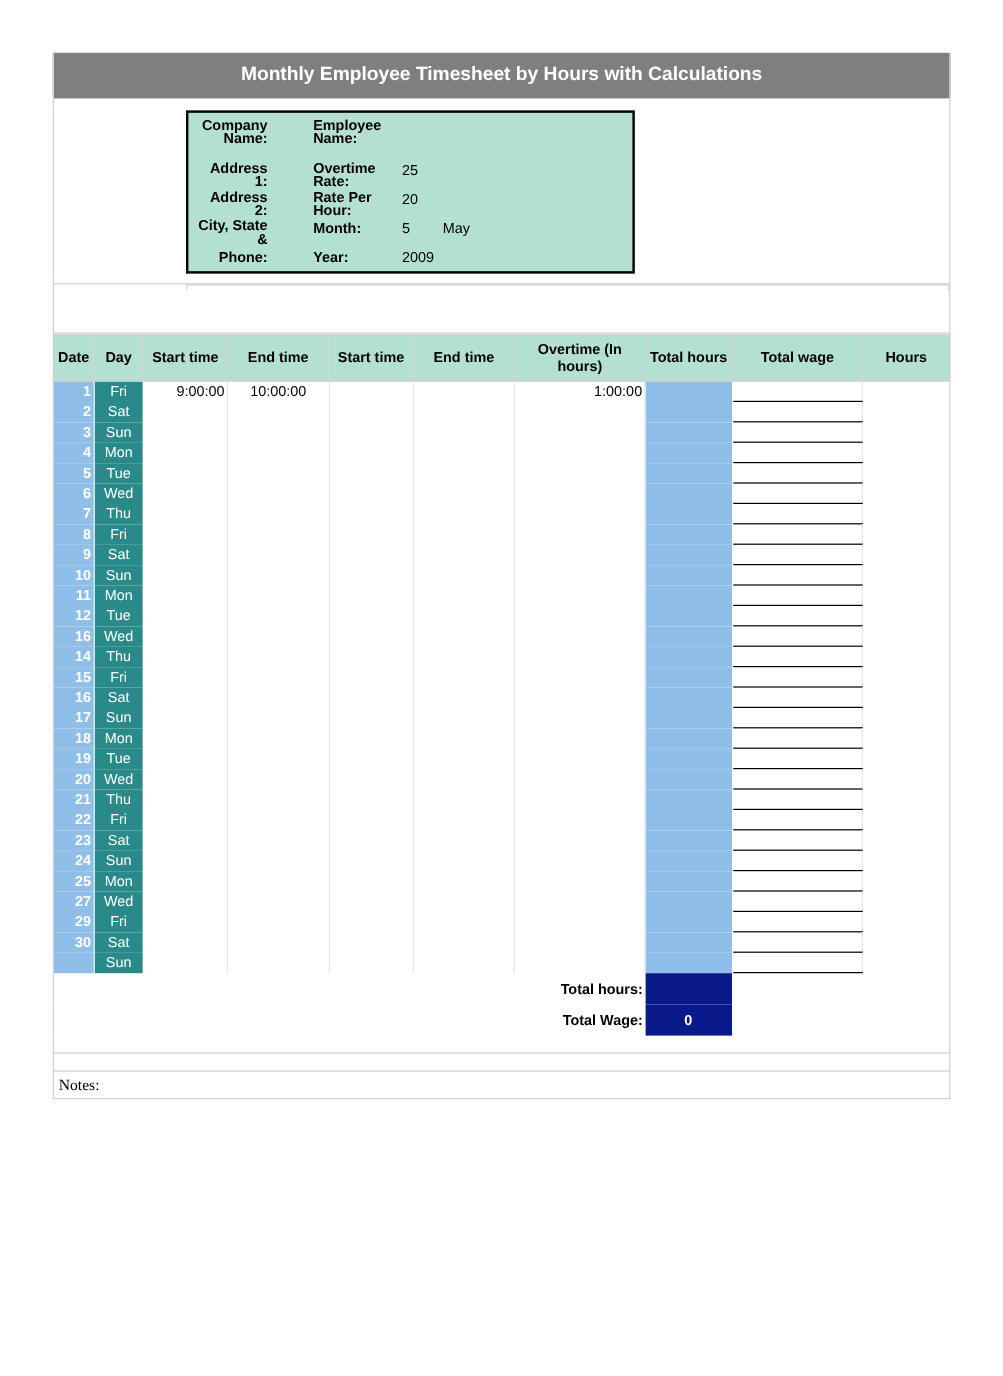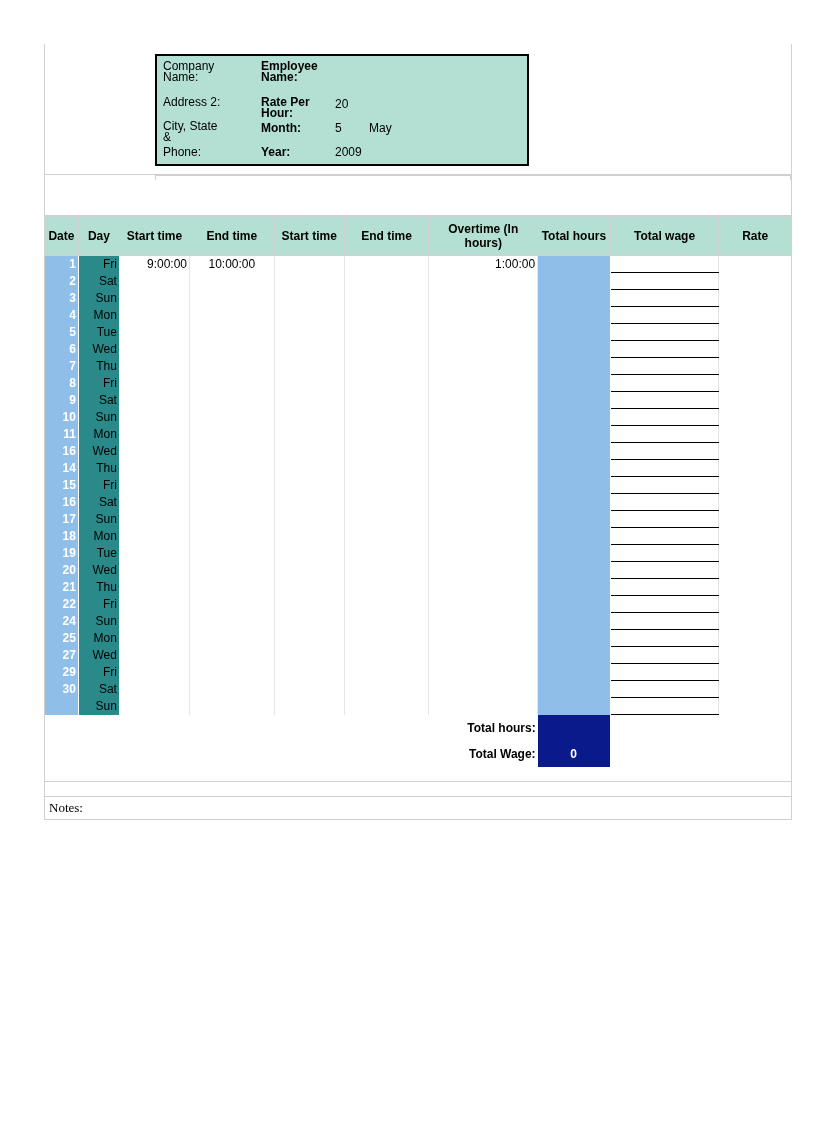--- a/index.html
+++ b/index.html
@@ -46,21 +46,22 @@
     width: 100%;
     border-collapse: collapse;
   }
   .info-block td {
     vertical-align: top;
     padding: 1px 2px;
     font-size: 12px;
     color: #000;
   }
   .info-block td.lbl {
-    font-weight: normal;
+    text-align: right;
+    font-weight: bold;
     width: 60px;
   }
   .info-block td.val {
     text-align: left;
     width: 30px;
   }
   .info-block td.lbl2 {
     text-align: left;
     font-weight: bold;
     width: 70px;
@@ -112,22 +113,22 @@
   .c-date {
     background: #8fbfe8;
     color: #fff;
     font-weight: bold;
     text-align: right;
     width: 28px;
     border-right: 1px solid #fff !important;
   }
   .c-day {
     background: #2a8a8a;
-    color: #000000;
-    text-align: right;
+    color: #ffffff;
+    text-align: center;
     width: 34px;
     border-right: 1px solid #fff !important;
   }
   .c-start1 { width: 58px; text-align: right; }
   .c-end1   { width: 70px; text-align: center; }
   .c-start2 { width: 58px; }
   .c-end2   { width: 70px; }
   .c-ot     { width: 90px; text-align: right; }
   .c-th     {
     width: 60px;
@@ -170,36 +171,46 @@
     border-left: 1px solid #d0d0d0;
     border-right: 1px solid #d0d0d0;
     height:4px;
     margin-left:110px;
   }
 </style>
 </head>
 <body>
 
 <div class="page">
+  <div class="title-bar">
+    <span>Monthly Employee Timesheet by Hours with Calculations</span>
+  </div>
   <div class="title-gap"></div>
 
   <div class="info-block-wrap">
     <div class="info-block">
       <table>
         <tbody>
             <tr>
           <td class="lbl" style="line-height:11px">Company Name:</td>
           <td class="val"></td>
           <td class="lbl2" style="line-height:11px">Employee Name:</td>
           <td class="val"></td>
           <td></td>
         </tr>
         <tr>
               <td colspan="5" style="height:10px"></td>
             </tr>
+        <tr>
+          <td class="lbl" style="line-height:11px">Address 1:</td>
+          <td class="val"></td>
+          <td class="lbl2" style="line-height:11px">Overtime Rate:</td>
+          <td class="val">25</td>
+          <td></td>
+        </tr>
         <tr>
           <td class="lbl" style="line-height:11px">Address 2:</td>
           <td class="val"></td>
           <td class="lbl2" style="line-height:11px">Rate Per Hour:</td>
           <td class="val">20</td>
           <td></td>
         </tr>
         <tr>
           <td class="lbl" style="line-height:11px">City, State &amp;</td>
           <td class="val"></td>
@@ -241,21 +252,21 @@
       <tr>
         <th>Date</th>
         <th>Day</th>
         <th>Start time</th>
         <th>End time</th>
         <th>Start time</th>
         <th>End time</th>
         <th>Overtime (In hours)</th>
         <th>Total hours</th>
         <th>Total wage</th>
-        <th>Rate</th>
+        <th>Hours</th>
       </tr>
     </thead>
     <tbody id="ts-body">
         <tr>
           <td class="c-date">1</td>
           <td class="c-day">Fri</td>
           <td class="c-start1">9:00:00</td>
           <td class="c-end1">10:00:00</td>
           <td class="c-start2"></td>
           <td class="c-end2"></td>
@@ -378,20 +389,32 @@
           <td class="c-start1"></td>
           <td class="c-end1"></td>
           <td class="c-start2"></td>
           <td class="c-end2"></td>
           <td class="c-ot"></td>
           <td class="c-th"></td>
           <td class="c-wage"></td>
           <td class="c-notes"></td>
         </tr>
         <tr>
+          <td class="c-date">12</td>
+          <td class="c-day">Tue</td>
+          <td class="c-start1"></td>
+          <td class="c-end1"></td>
+          <td class="c-start2"></td>
+          <td class="c-end2"></td>
+          <td class="c-ot"></td>
+          <td class="c-th"></td>
+          <td class="c-wage"></td>
+          <td class="c-notes"></td>
+        </tr>
+        <tr>
           <td class="c-date">16</td>
           <td class="c-day">Wed</td>
           <td class="c-start1"></td>
           <td class="c-end1"></td>
           <td class="c-start2"></td>
           <td class="c-end2"></td>
           <td class="c-ot"></td>
           <td class="c-th"></td>
           <td class="c-wage"></td>
           <td class="c-notes"></td>
@@ -488,20 +511,32 @@
           <td class="c-start2"></td>
           <td class="c-end2"></td>
           <td class="c-ot"></td>
           <td class="c-th"></td>
           <td class="c-wage"></td>
           <td class="c-notes"></td>
         </tr>
         <tr>
           <td class="c-date">22</td>
           <td class="c-day">Fri</td>
+          <td class="c-start1"></td>
+          <td class="c-end1"></td>
+          <td class="c-start2"></td>
+          <td class="c-end2"></td>
+          <td class="c-ot"></td>
+          <td class="c-th"></td>
+          <td class="c-wage"></td>
+          <td class="c-notes"></td>
+        </tr>
+        <tr>
+          <td class="c-date">23</td>
+          <td class="c-day">Sat</td>
           <td class="c-start1"></td>
           <td class="c-end1"></td>
           <td class="c-start2"></td>
           <td class="c-end2"></td>
           <td class="c-ot"></td>
           <td class="c-th"></td>
           <td class="c-wage"></td>
           <td class="c-notes"></td>
         </tr>
         <tr>

